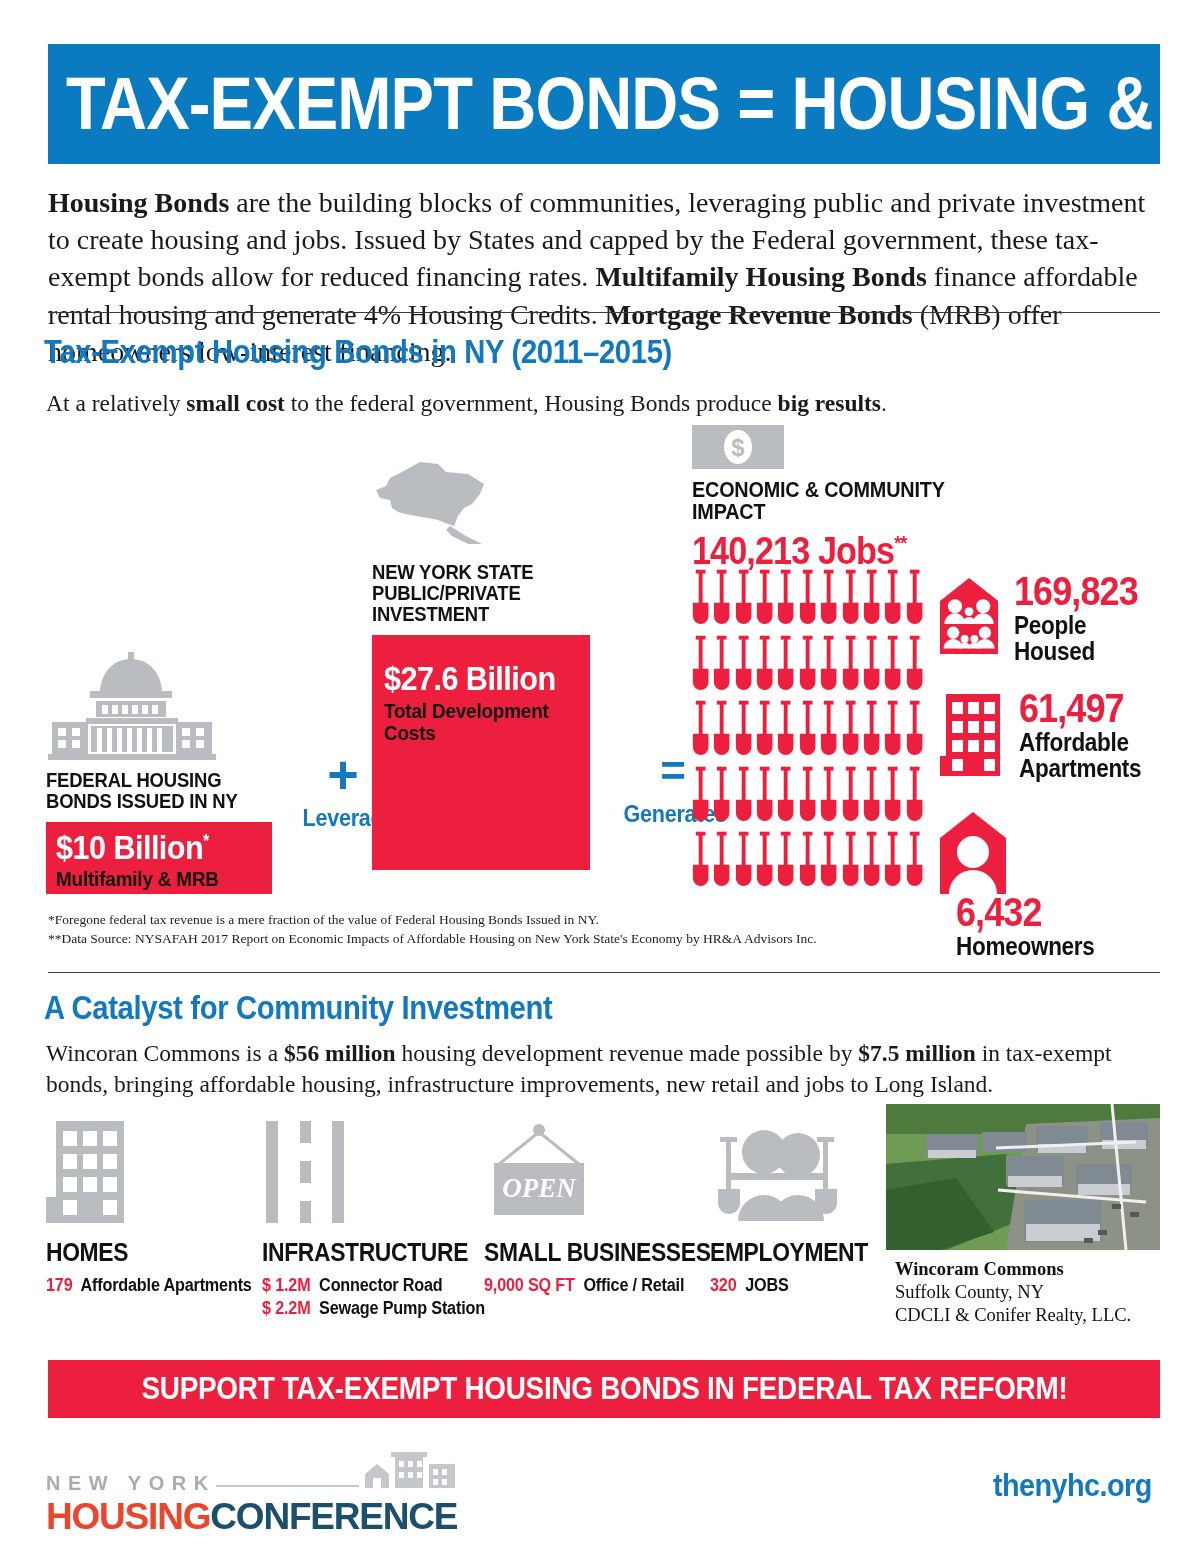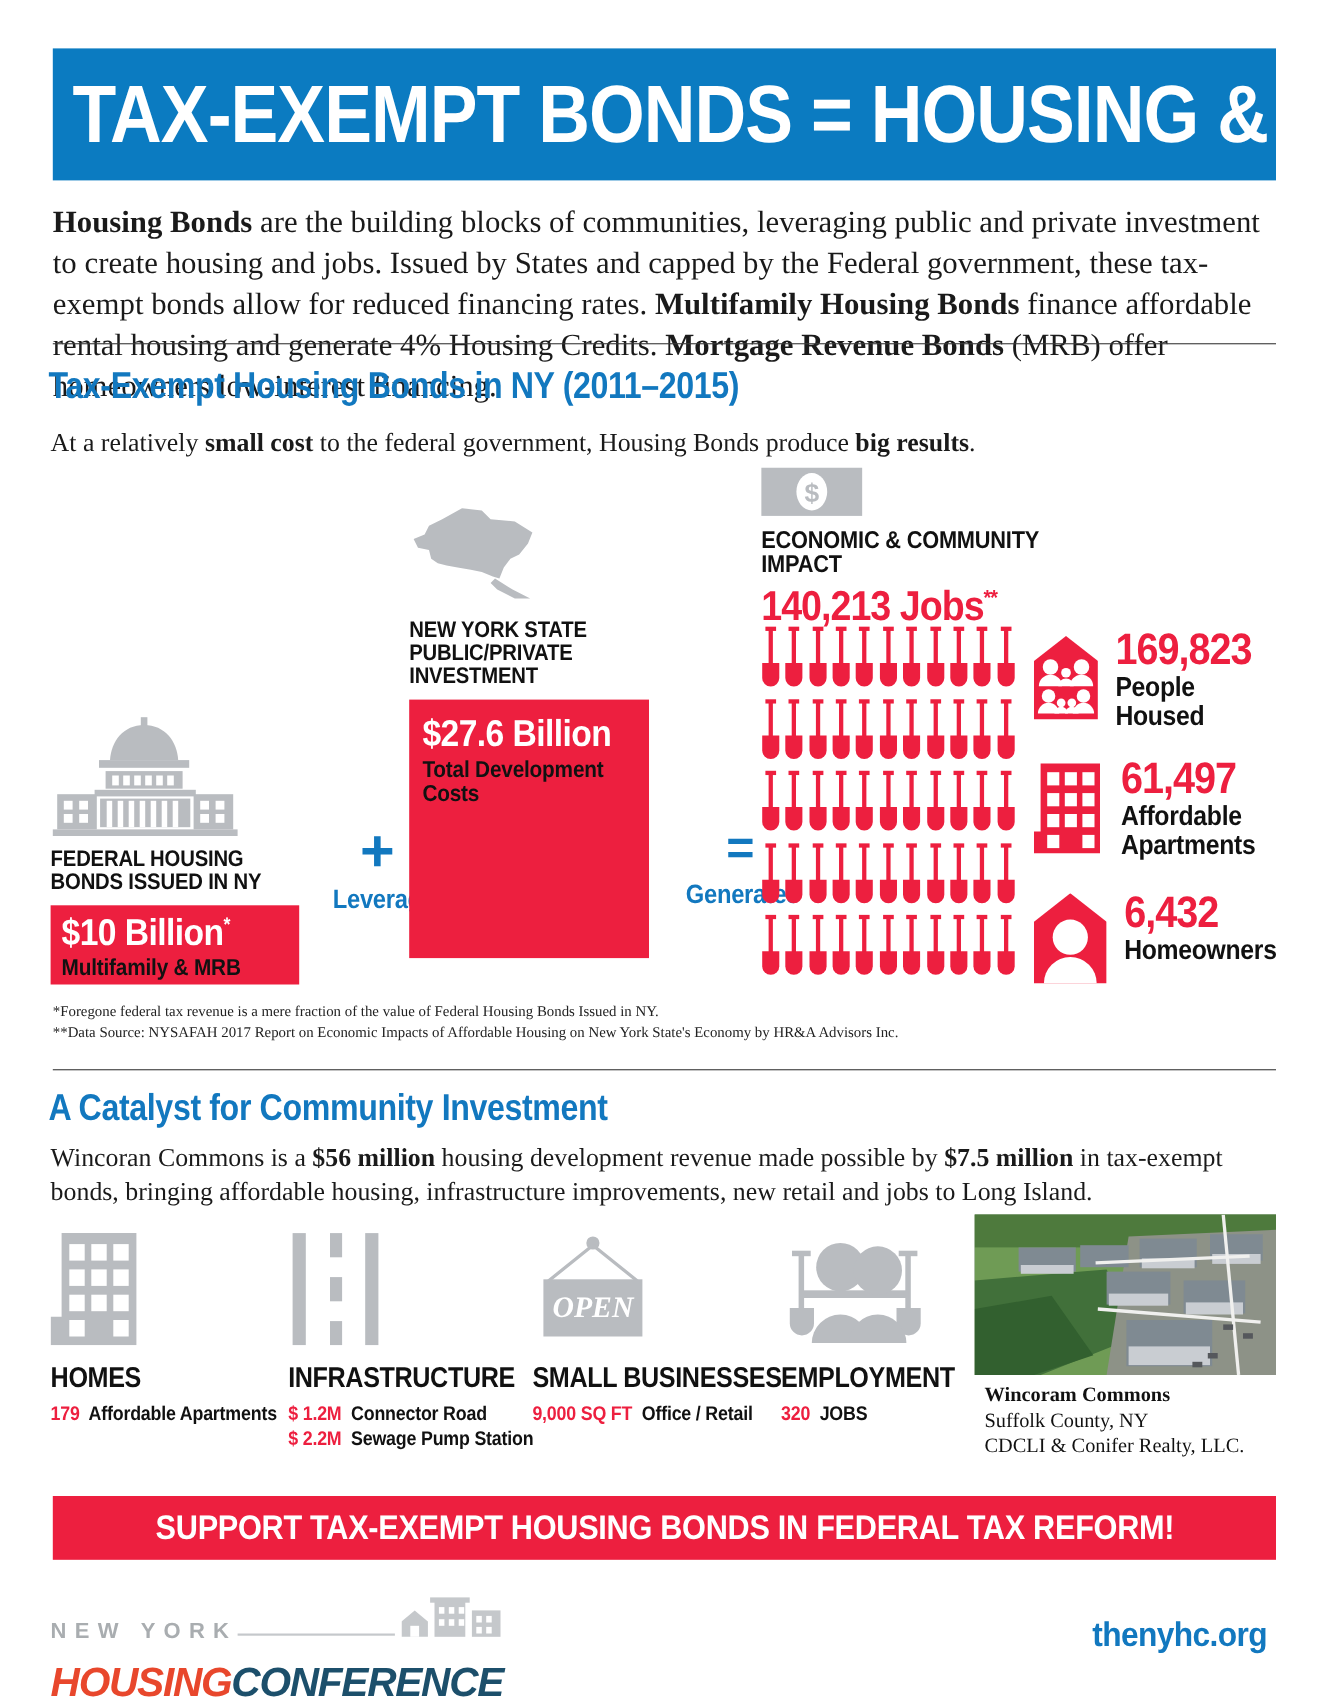--- a/index.html
+++ b/index.html
@@ -102,21 +102,21 @@
   }
   .banner-txt{
     font-family:"Liberation Sans",sans-serif;font-weight:bold;color:#fff;font-size:31px;
     letter-spacing:-.3px;transform:scaleX(.9);white-space:nowrap;
   }
   
   .logo{position:absolute;left:46px;top:1452px;}
   .logo-top{font-family:"Liberation Sans",sans-serif;font-weight:bold;font-size:20px;
     letter-spacing:7.5px;color:#a9adb0;line-height:1;}
   .logo-bot{font-family:"Liberation Sans",sans-serif;font-weight:bold;font-size:37px;
-    letter-spacing:-1.2px;line-height:1;margin-top:18px;font-style:italic;}
+    letter-spacing:-1.2px;line-height:1;margin-top:5px;}
   .logo-bot .h{color:#e8472c;}
   .logo-bot .c{color:#1c4f6b;}
   .site{
     position:absolute;right:48px;top:1468px;font-family:"Liberation Sans",sans-serif;
     font-weight:bold;font-size:31px;color:#1278bf;letter-spacing:-.6px;transform:scaleX(.93);
     transform-origin:right top;
   }
 </style>
 </head>
 <body>
@@ -194,21 +194,21 @@
       <div class="op-sym">+</div>
       <div class="op-word" style="margin-top:8px">Leverages</div>
     </div>
 
     <div style="position:absolute;left:332px;top:35px;width:230px;">
       <svg width="120" height="92" viewBox="0 0 120 92">
         <path fill="#b9bcc0" d="M48 2 L66 4 L74 12 L96 14 L112 24 L108 34 L100 44 L92 48 L86 56 L82 66 L76 64 L66 60 L56 58 L44 56 L34 54 L26 52 L20 48 L18 40 L8 38 L4 30 L14 26 L18 18 L30 12 Z"></path>
         <path fill="#b9bcc0" d="M78 66 L94 76 L110 84 L96 84 L80 76 L74 70 Z"></path>
       </svg>
       <div class="lbl-blk" style="margin-top:6px;width:250px">NEW YORK STATE PUBLIC/PRIVATE INVESTMENT</div>
-      <div class="red-box" style="margin-top:10px;width:218px;height:235px;padding:14px 0 0 12px;box-sizing:border-box;">
+      <div class="red-box" style="margin-top:10px;width:218px;height:235px;padding:26px 0 0 12px;box-sizing:border-box;">
         <div class="rb-big">$27.6 Billion</div>
         <div class="rb-sub" style="margin-top:5px;width:200px">Total Development Costs</div>
       </div>
     </div>
 
     <div class="op" style="left:578px;top:328px;width:110px;">
       <div class="op-sym" style="font-size:44px">=</div>
       <div class="op-word" style="margin-top:12px">Generates</div>
     </div>
 
@@ -655,21 +655,21 @@
             <rect x="44" y="69" width="11" height="12"></rect>
         </g>
       </svg>
       <div style="margin-left:13px;">
         <div class="stat-num">61,497</div>
         <div class="stat-lbl" style="margin-top:3px;white-space:pre-line">Affordable
 Apartments</div>
       </div>
     </div>
 
-    <div class="stat-row" style="left:900px;top:387px;">
+    <div class="stat-row" style="left:900px;top:387px;flex-direction:column;">
       <svg width="66" height="82" viewBox="0 0 66 82">
         <path fill="#ed1f3f" d="M33 0 L66 26 L66 82 L0 82 L0 26 Z"></path>
         <g fill="#fff">
           <circle cx="33" cy="40" r="16"></circle>
           <path d="M9 82 a24 24 0 0 1 48 0 Z"></path>
         </g>
       </svg>
       <div style="margin-left:16px;">
         <div class="stat-num">6,432</div>
         <div class="stat-lbl" style="margin-top:3px">Homeowners</div>

